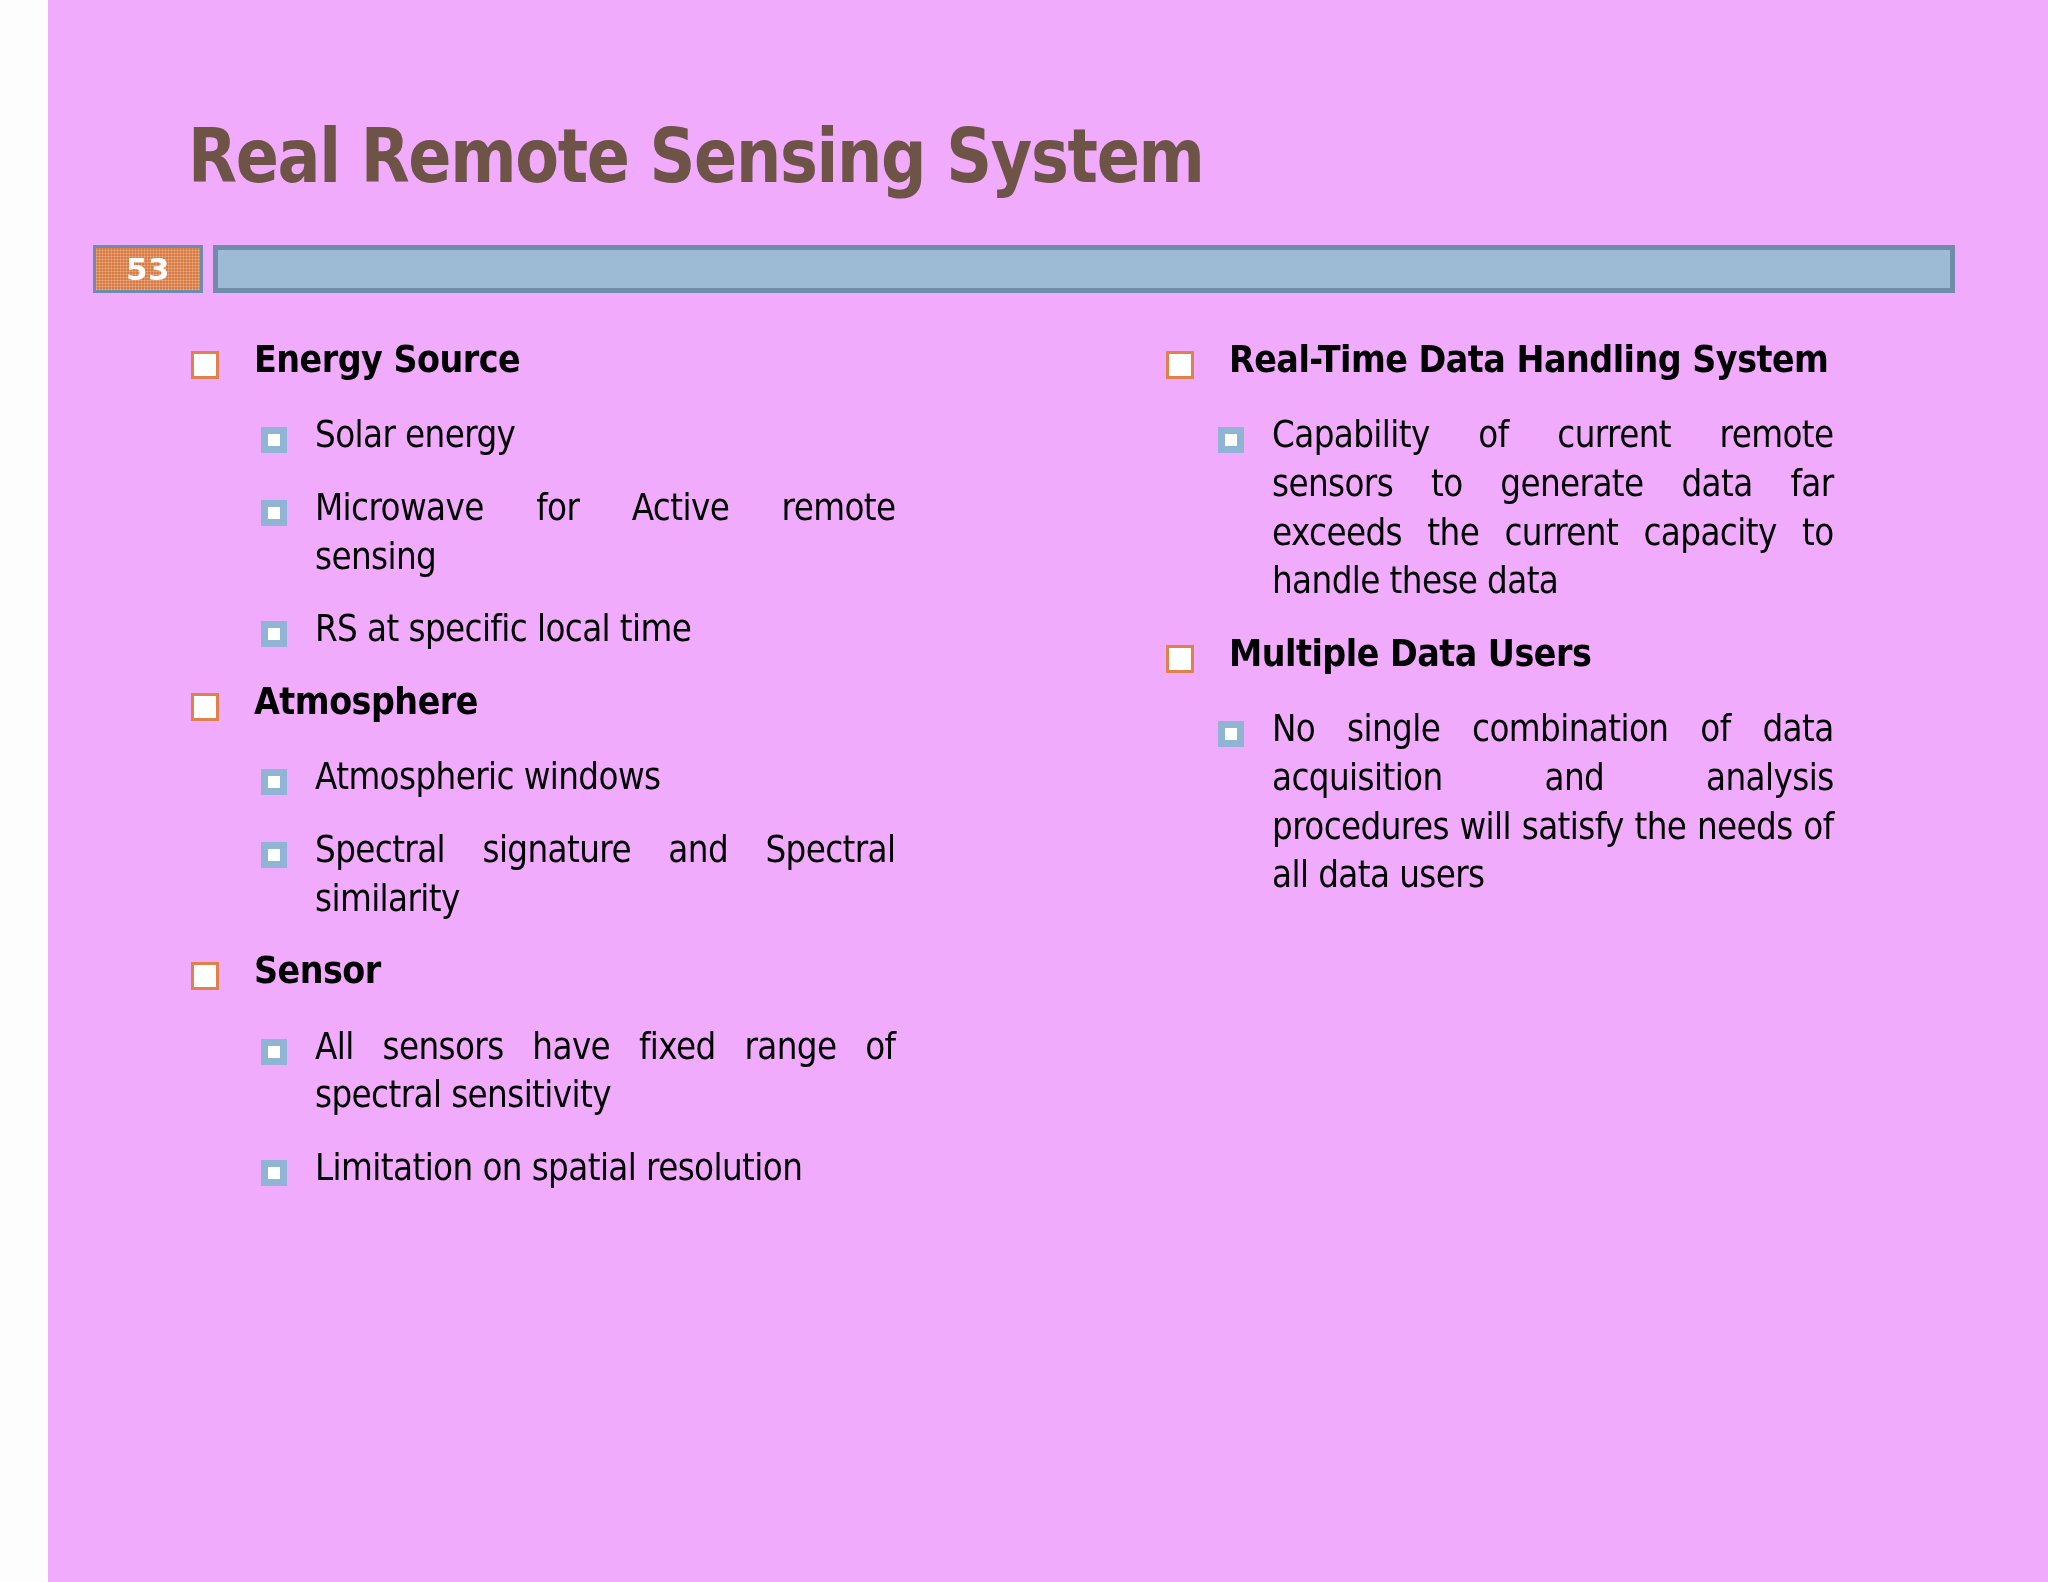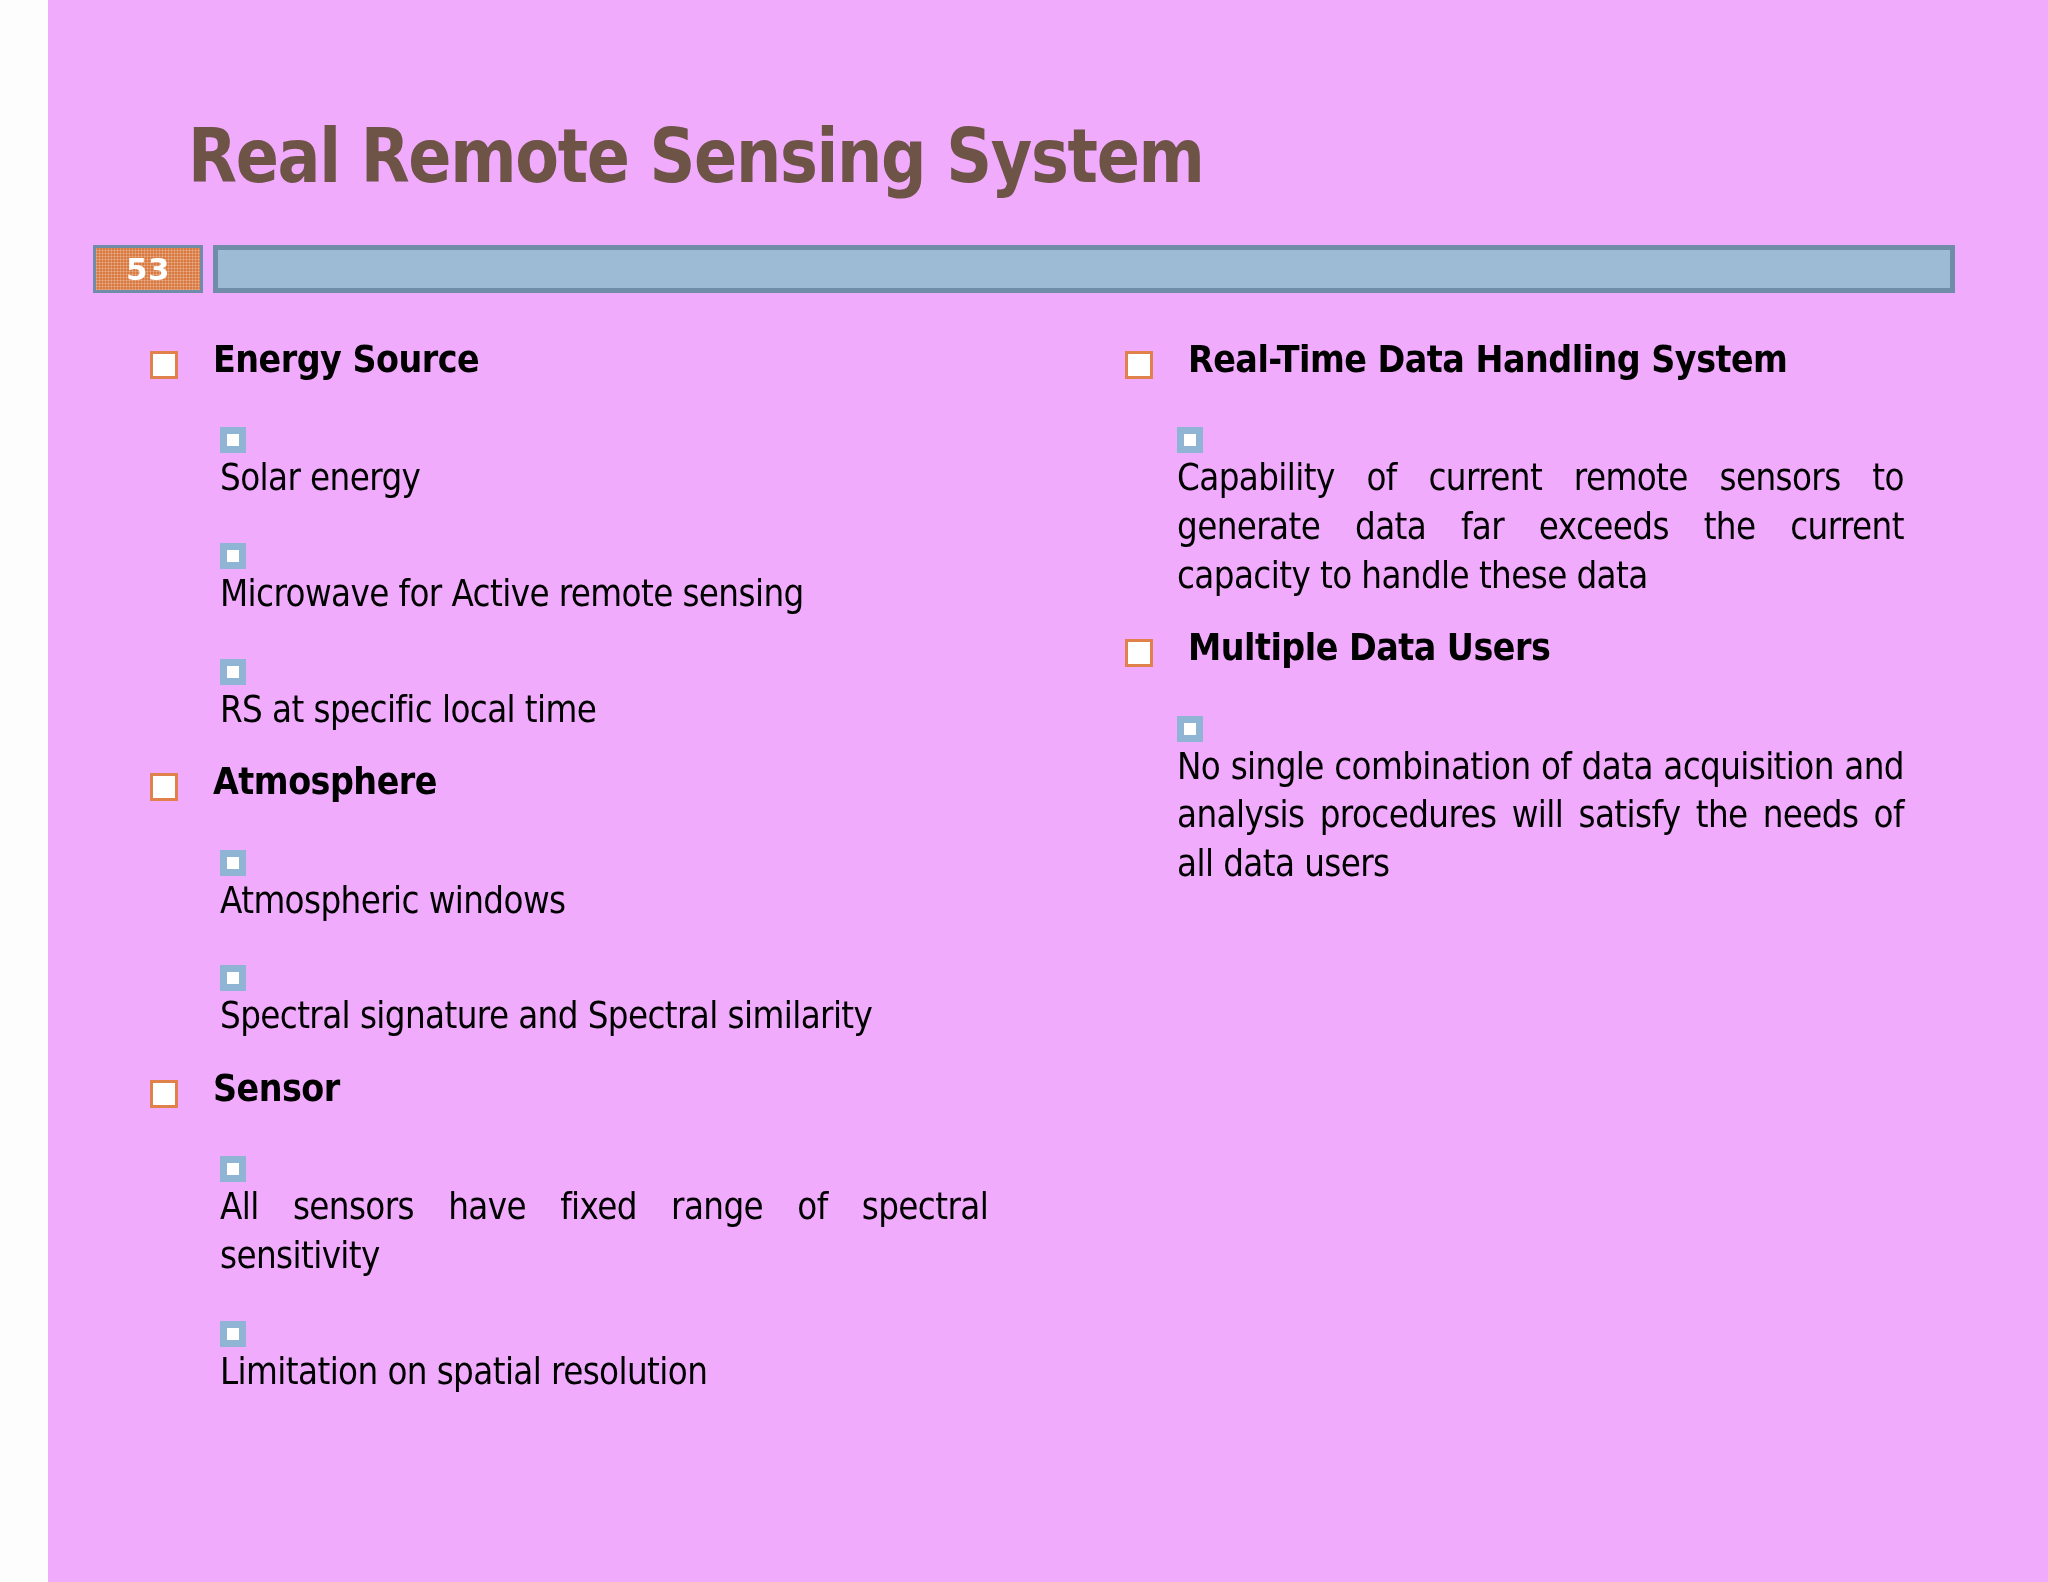--- a/index.html
+++ b/index.html
@@ -85,20 +85,21 @@
   .col {
     position: absolute;
     top: 335px;
   }
   .col-left  { left: 150px;  width: 840px; }
   .col-right { left: 1125px; width: 800px; }
 
   .bullet-row {
     display: flex;
     align-items: flex-start;
+    margin-left: 41px;
   }
 
   
   .lvl1 { margin-bottom: 26px; }
   .lvl1 .marker {
     flex: 0 0 auto;
     width: 28px;
     height: 28px;
     box-sizing: border-box;
     border: 3px solid #E0814C;
@@ -117,21 +118,20 @@
     letter-spacing: -0.6px;
     transform: scaleX(0.88);
     transform-origin: left top;
     width: 113%;
   }
 
   
   .lvl2 {
     margin-bottom: 24px;
     padding-left: 70px;
-    flex-direction: column;
   }
   .lvl2 .marker {
     flex: 0 0 auto;
     width: 26px;
     height: 26px;
     box-sizing: border-box;
     border: 7px solid #8FB4D4;
     background: #ffffff;
     margin-top: 17px;
     margin-right: 28px;

